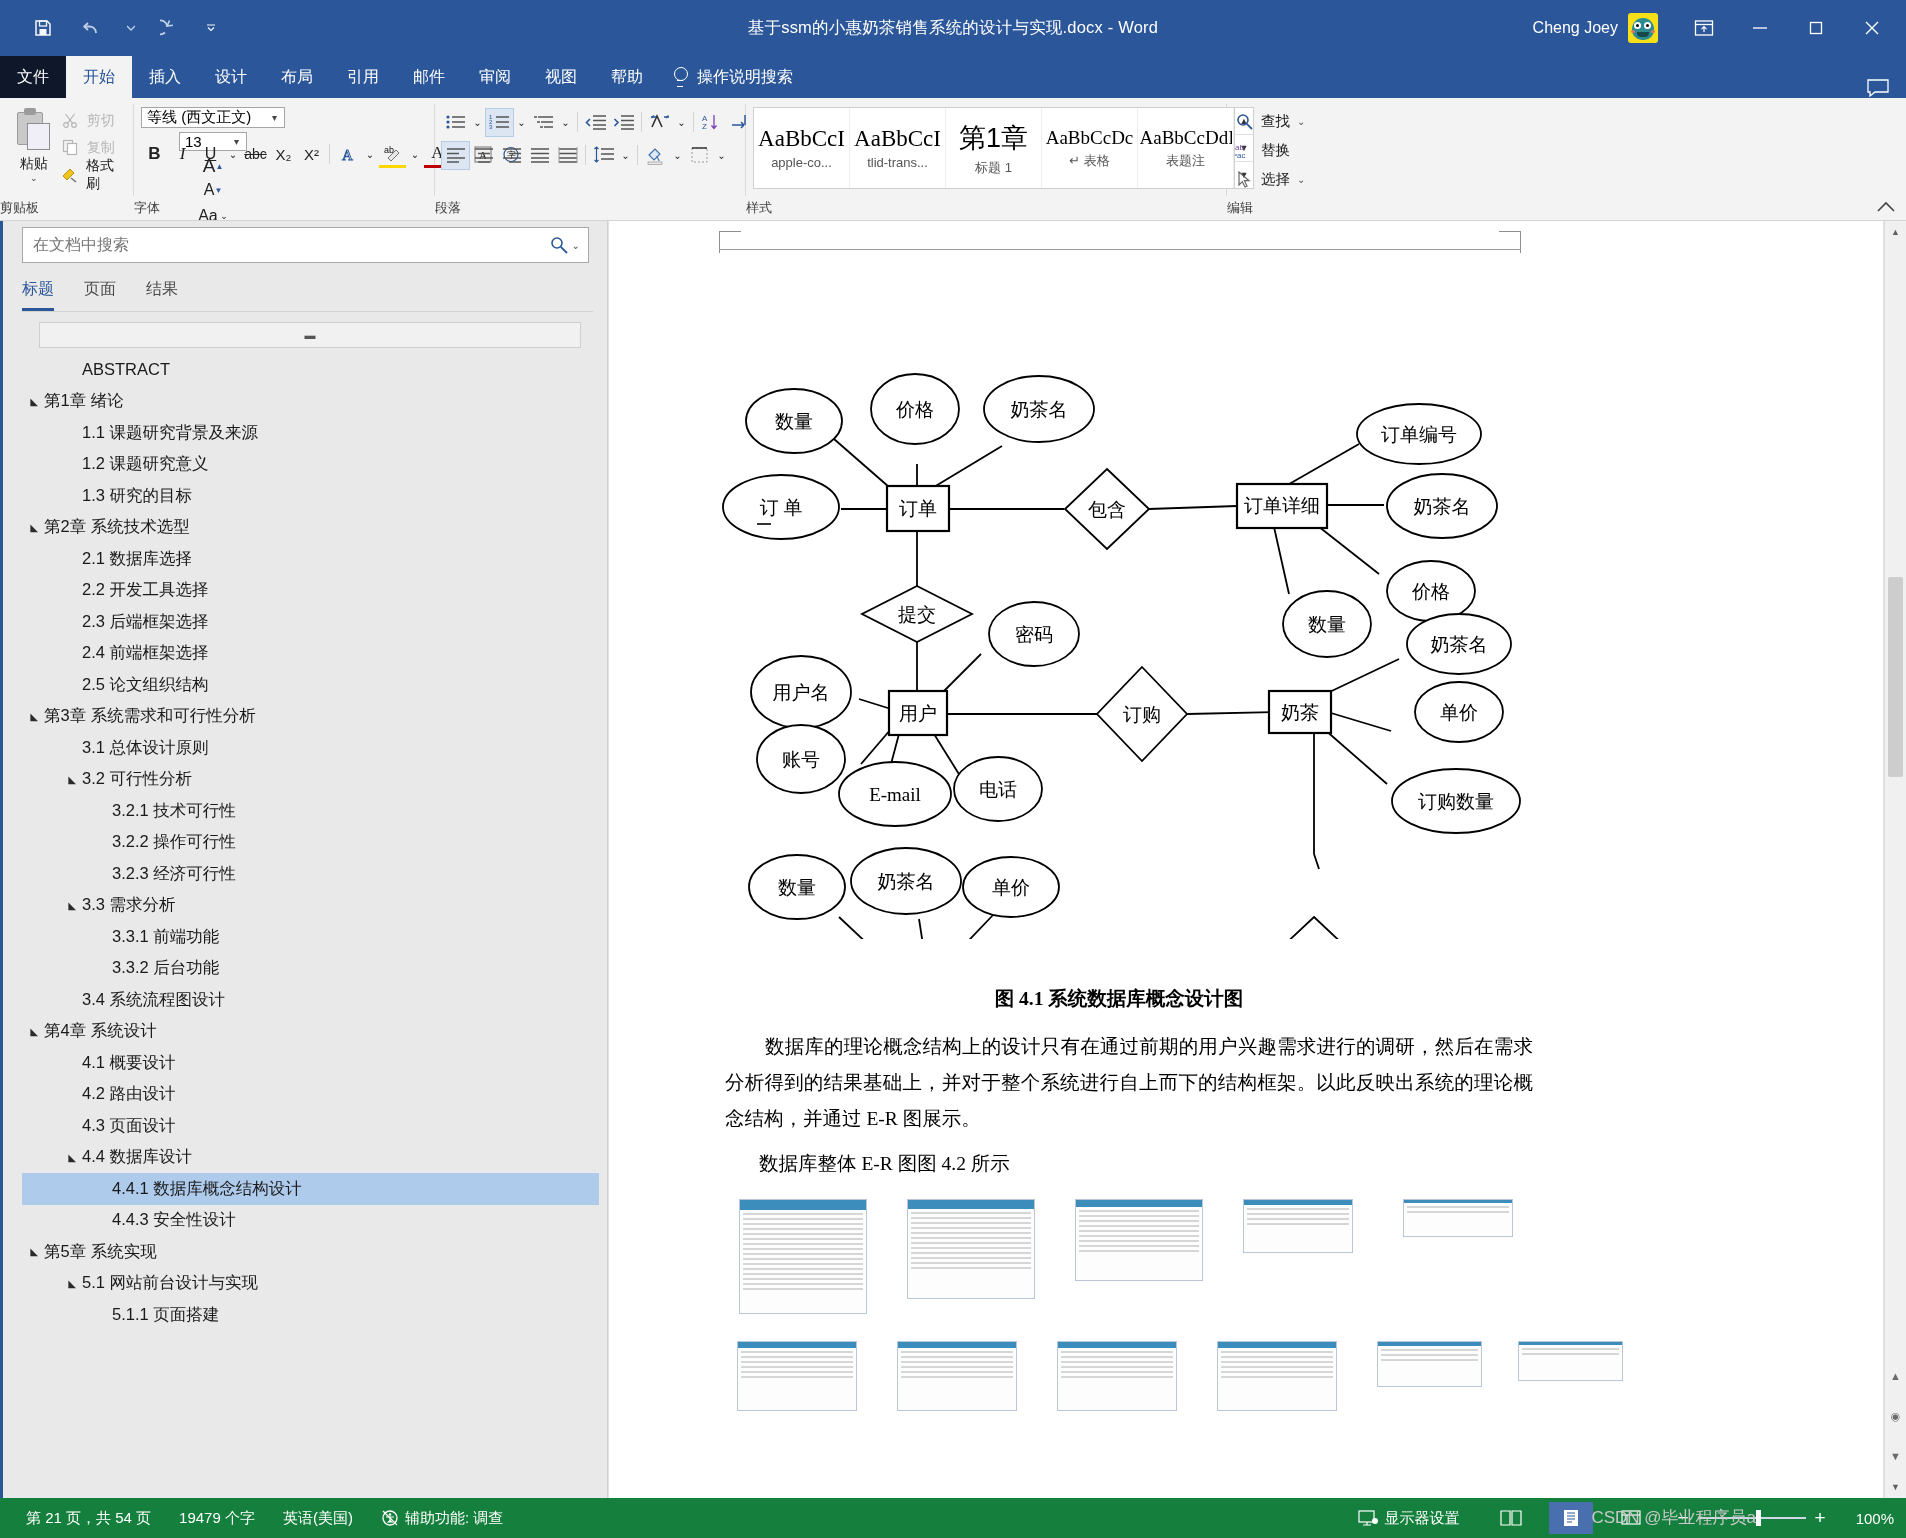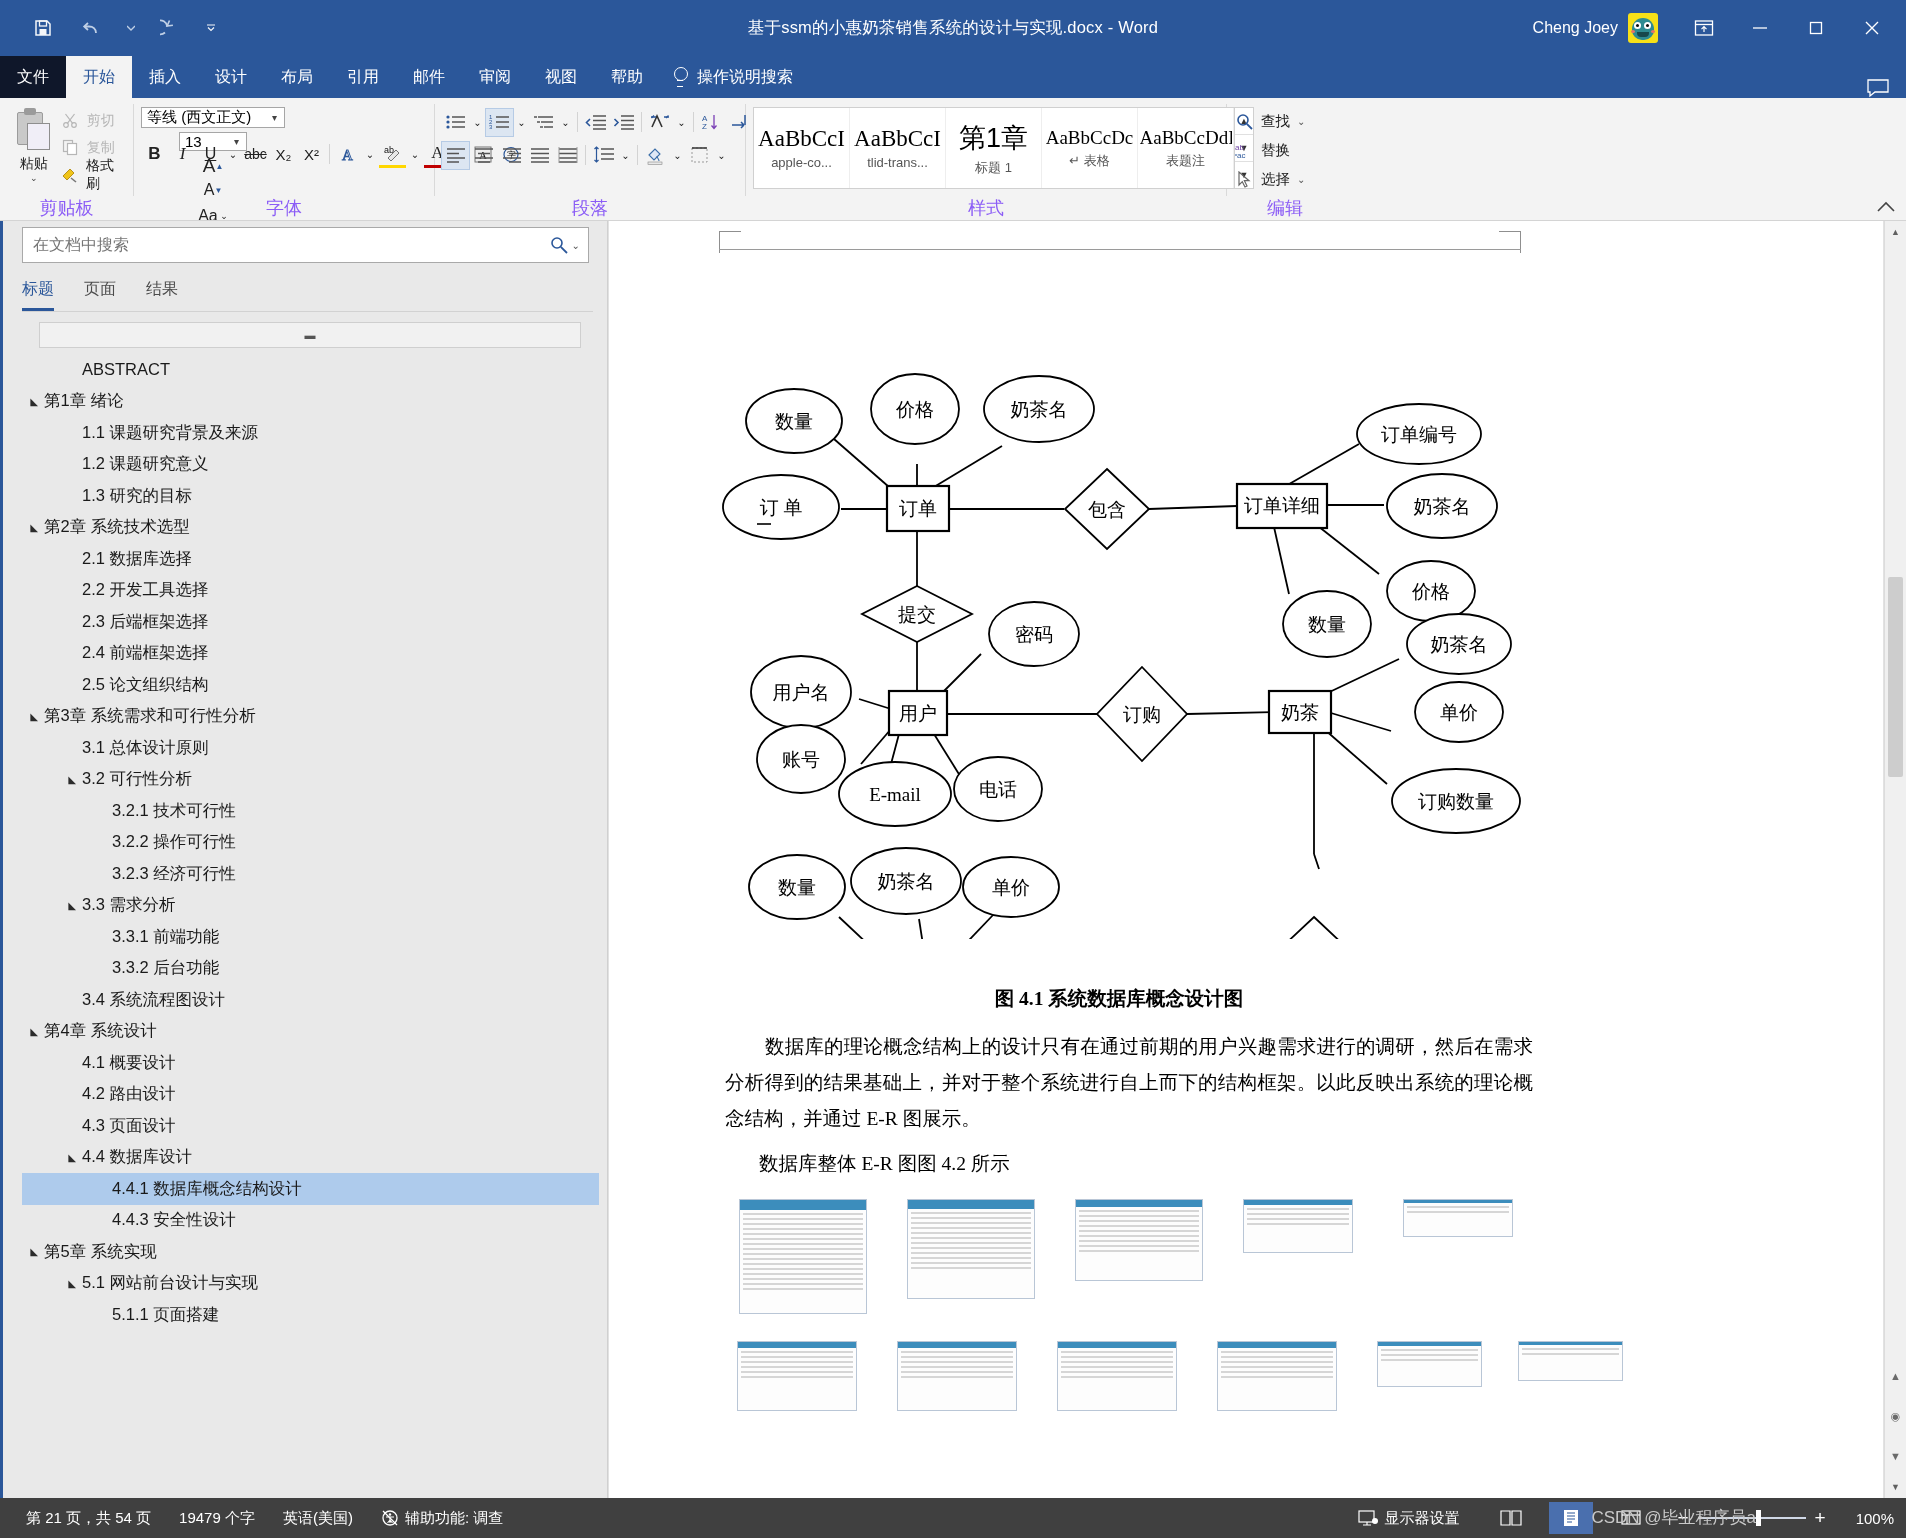--- a/index.html
+++ b/index.html
@@ -66,21 +66,21 @@
      border-top:1.6px solid #fff; border-bottom:1.6px solid #fff; height:5px;}
   .ribbon-comment { margin-left:auto; padding-right:16px; color:#fff; }
 
   
   .ribbon {
     flex:0 0 123px; background:#f3f3f3; border-bottom:1px solid #d4d4d4;
     display:flex; align-items:stretch; position:relative; overflow:hidden;
   }
   .grp { display:flex; flex-direction:column; position:relative; padding:4px 0 0 0; }
   .grp-body { flex:1; display:flex; align-items:flex-start; padding:5px 7px 0 7px; }
-  .grp-label { text-align:center; font-size:18px; color:#8b5cf6; height:22px;
+  .grp-label { font-size:13px; color:#404040; height:22px;
                line-height:20px; position:relative; }
   .grp-sep { width:1px; background:#d9d9d9; margin:6px 0 24px 0; }
 
   
   .grp-clip { width:133px; }
   .paste-btn { width:56px; display:flex; flex-direction:column; align-items:center; gap:2px; }
   .paste-ico { width:40px; height:46px; position:relative; }
   .clip-body { position:absolute; left:3px; top:5px; width:26px; height:33px;
      background:#c9c9c9; border:1px solid #9b9b9b; border-radius:2px; }
   .clip-top { position:absolute; left:10px; top:1px; width:12px; height:7px;
@@ -215,21 +215,21 @@
              display:flex; flex-direction:column; flex:0 0 22px; }
   .vs-btn { height:22px; display:flex; align-items:center; justify-content:center;
             font-size:9px; color:#606060; background:#f0f0f0; }
   .vs-track { flex:1; position:relative; background:#f0f0f0; }
   .vs-thumb { position:absolute; left:3px; right:3px; top:30%; height:18%; background:#cdcdcd; border-radius:2px; }
   .vs-mid { height:40px; display:flex; align-items:center; justify-content:center;
             color:#6a6a6a; font-size:11px; }
 
   
   .statusbar {
-    flex:0 0 40px; height:40px; background:#404040; color:#fff; display:flex;
+    flex:0 0 40px; height:40px; background:#15803d; color:#fff; display:flex;
     align-items:center; font-size:15px; padding:8px 12px;
   }
   .sb-item { padding:0 14px; white-space:nowrap; display:flex; align-items:center; gap:6px; }
   .sb-right { margin-left:auto; display:flex; align-items:center; gap:16px; }
   .view-btn { width:44px; height:32px; display:flex; align-items:center; justify-content:center; }
   .view-btn.active { background:#4a6fae; }
   .zoom-slider { display:flex; align-items:center; gap:9px; padding:0 8px; }
   .zs-line { width:108px; height:2px; background:#d0d8e6; position:relative; }
   .zs-knob { position:absolute; left:58px; top:-7px; width:5px; height:16px; background:#fff; }
   .zoom-val { padding-left:6px; font-size:15px; }

